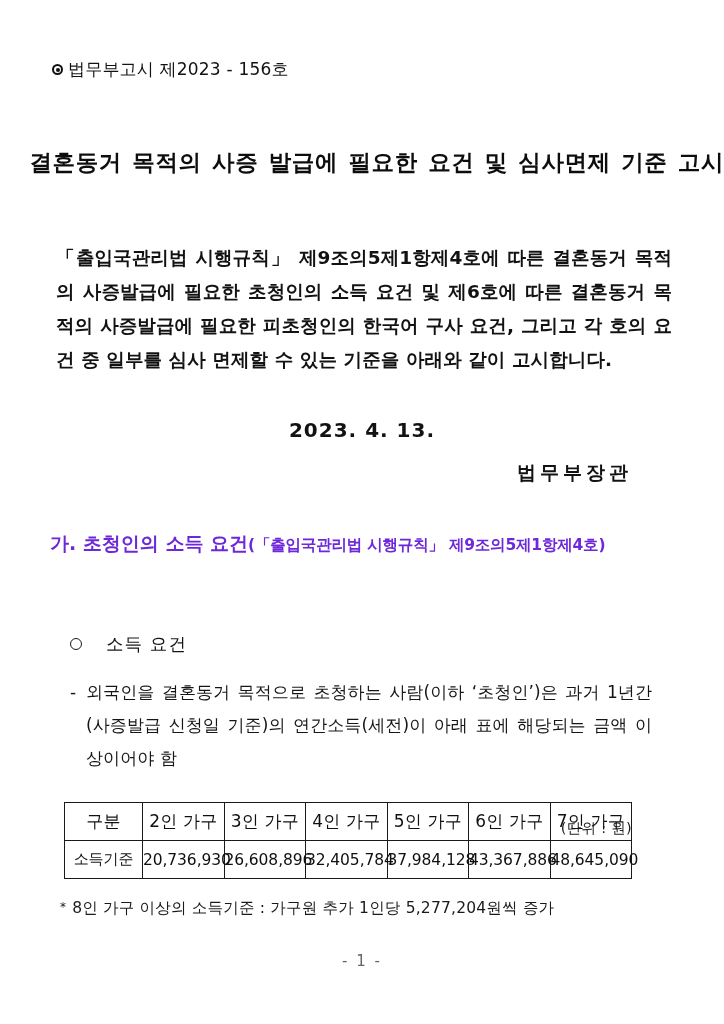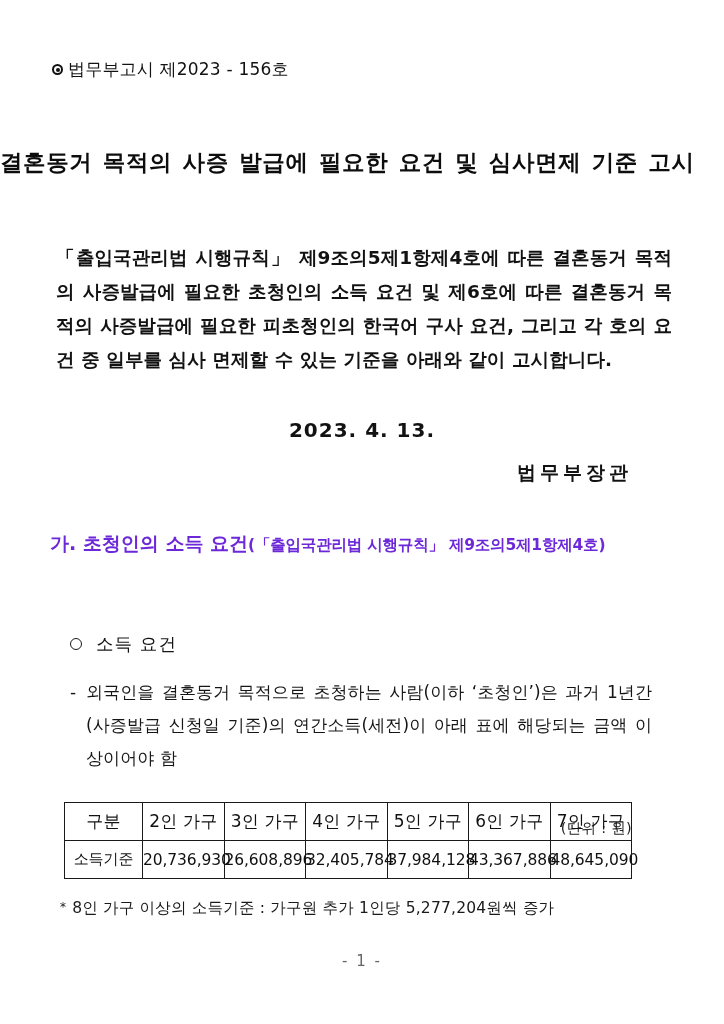--- a/index.html
+++ b/index.html
@@ -58,21 +58,21 @@
     border-radius: 50%;
     transform: translate(-50%, -50%);
   }
 
   
   .doc-title {
     position: absolute;
     left: 0;
     right: 0;
     top: 132px;
-    text-align: left;
+    text-align: right;
     font-size: 22.5px;
     font-weight: 700;
     letter-spacing: 0.6px;
     word-spacing: 2px;
     color: #0d0d0d;
     white-space: nowrap;
   }
 
   
   .intro {
@@ -151,21 +151,21 @@
   
   .ci-heading {
     position: absolute;
     left: 70px;
     top: 632px;
     font-size: 17.5px;
     letter-spacing: 1.1px;
     color: #141414;
     display: flex;
     align-items: center;
-    gap: 14px;
+    gap: 24px;
   }
   .ci-mark {
     display: inline-block;
     width: 12px;
     height: 12px;
     border: 1.5px solid #1a1a1a;
     border-radius: 50%;
     box-sizing: border-box;
   }
 

